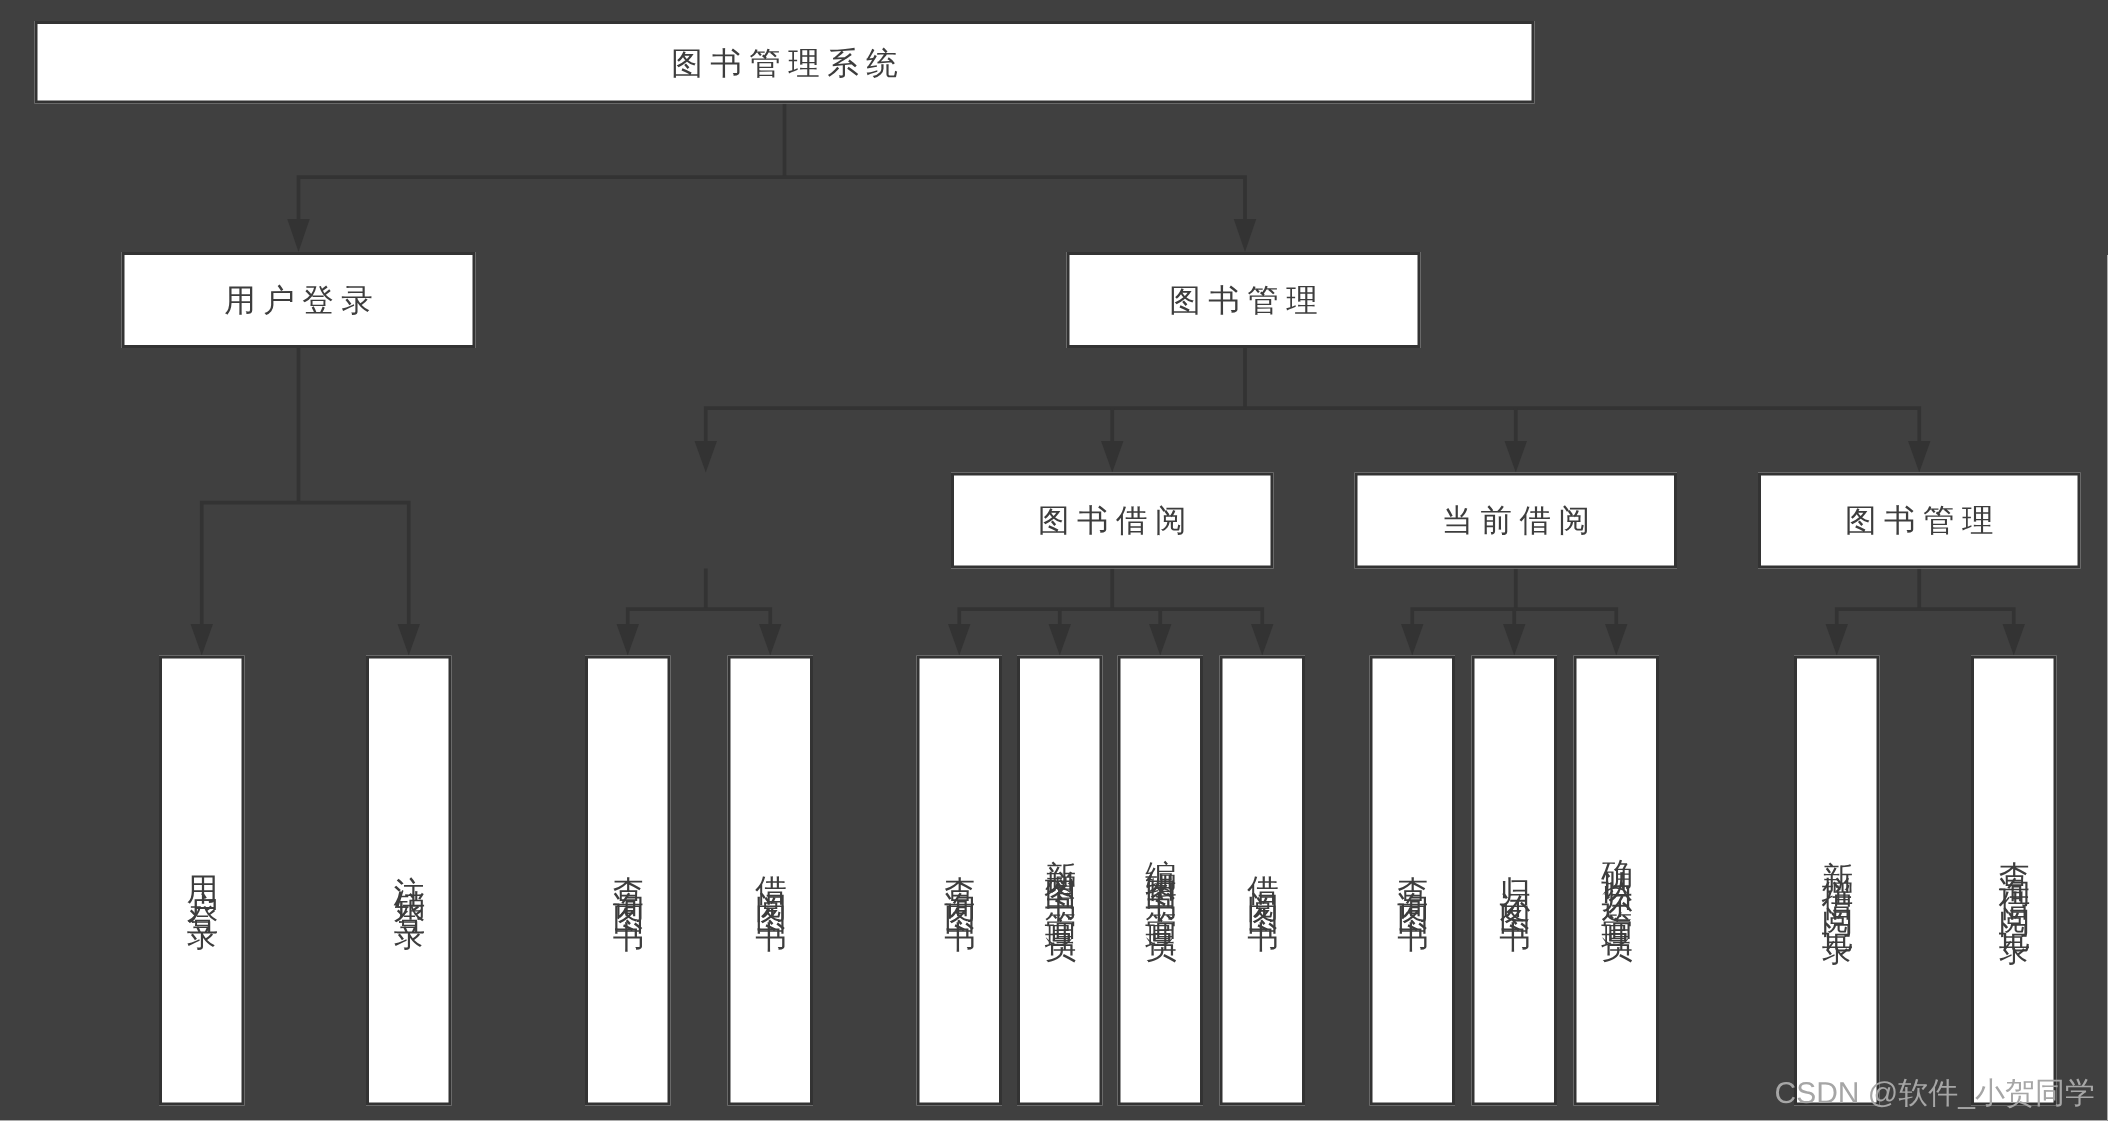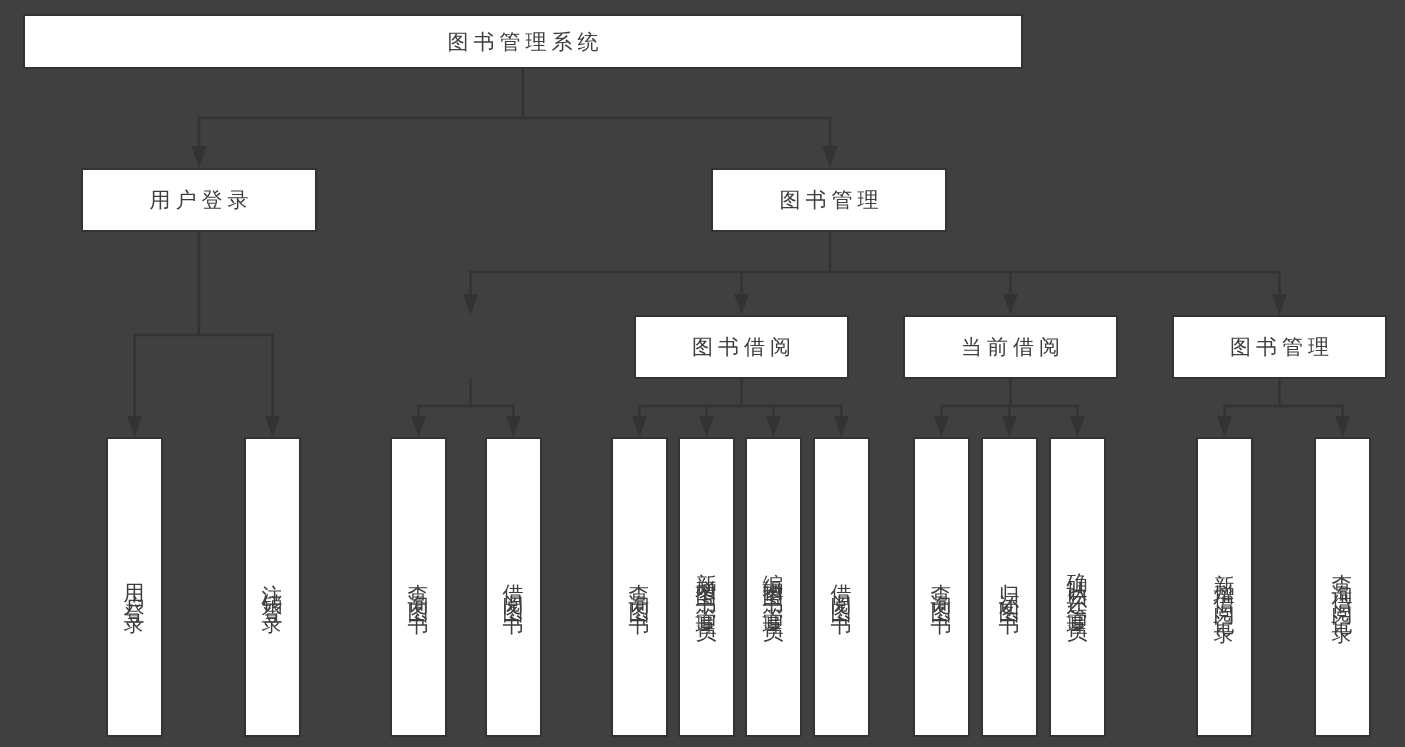--- a/index.html
+++ b/index.html
@@ -154,14 +154,15 @@
   <div class="box leaf" style="left:1049px">
     <span class="vtext long">确认归还（管理员）</span>
   </div>
   <div class="box leaf" style="left:1196px">
     <span class="vtext">新增借阅记录</span>
   </div>
   <div class="box leaf" style="left:1314px">
     <span class="vtext">查询借阅记录</span>
   </div>
 
+  <div id="watermark">CSDN @软件_小贺同学</div>
 
 </div>
 
 </body></html>

